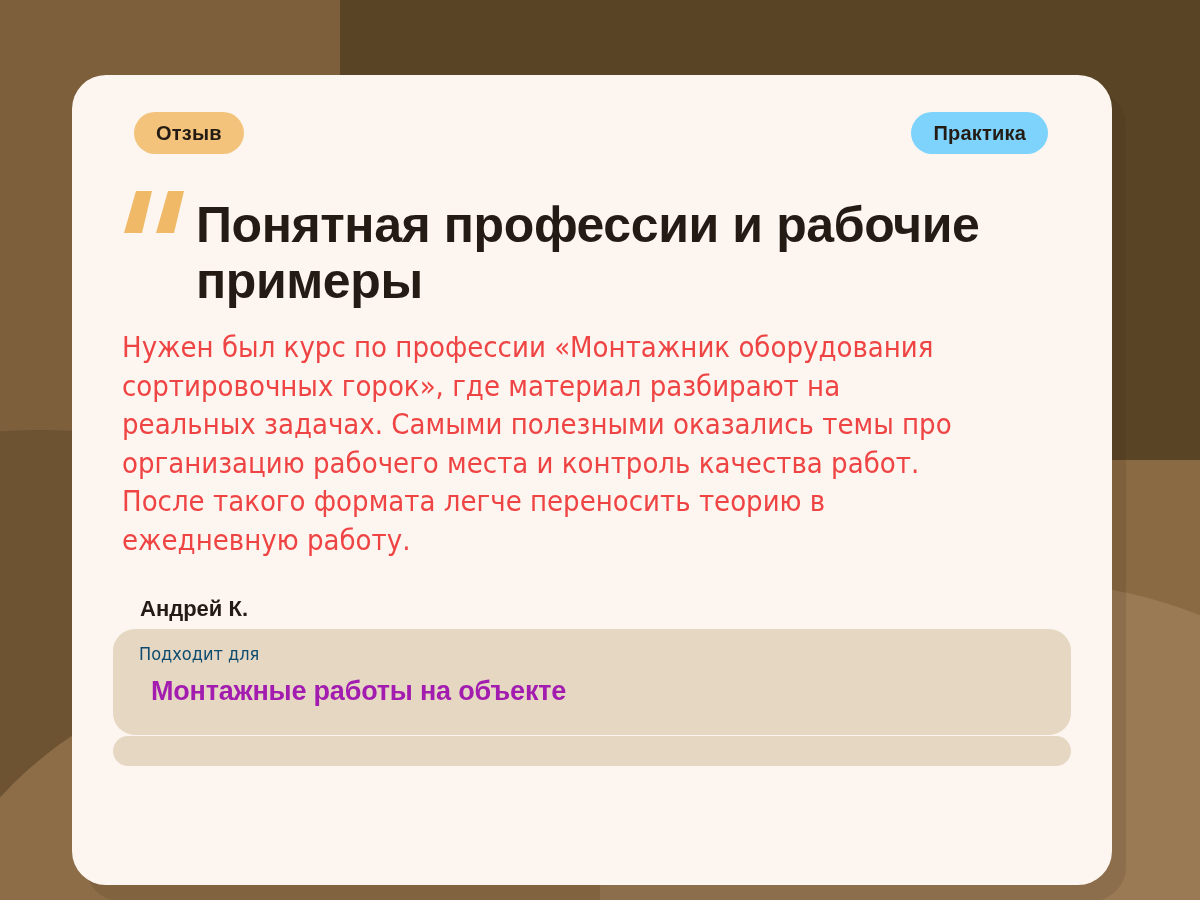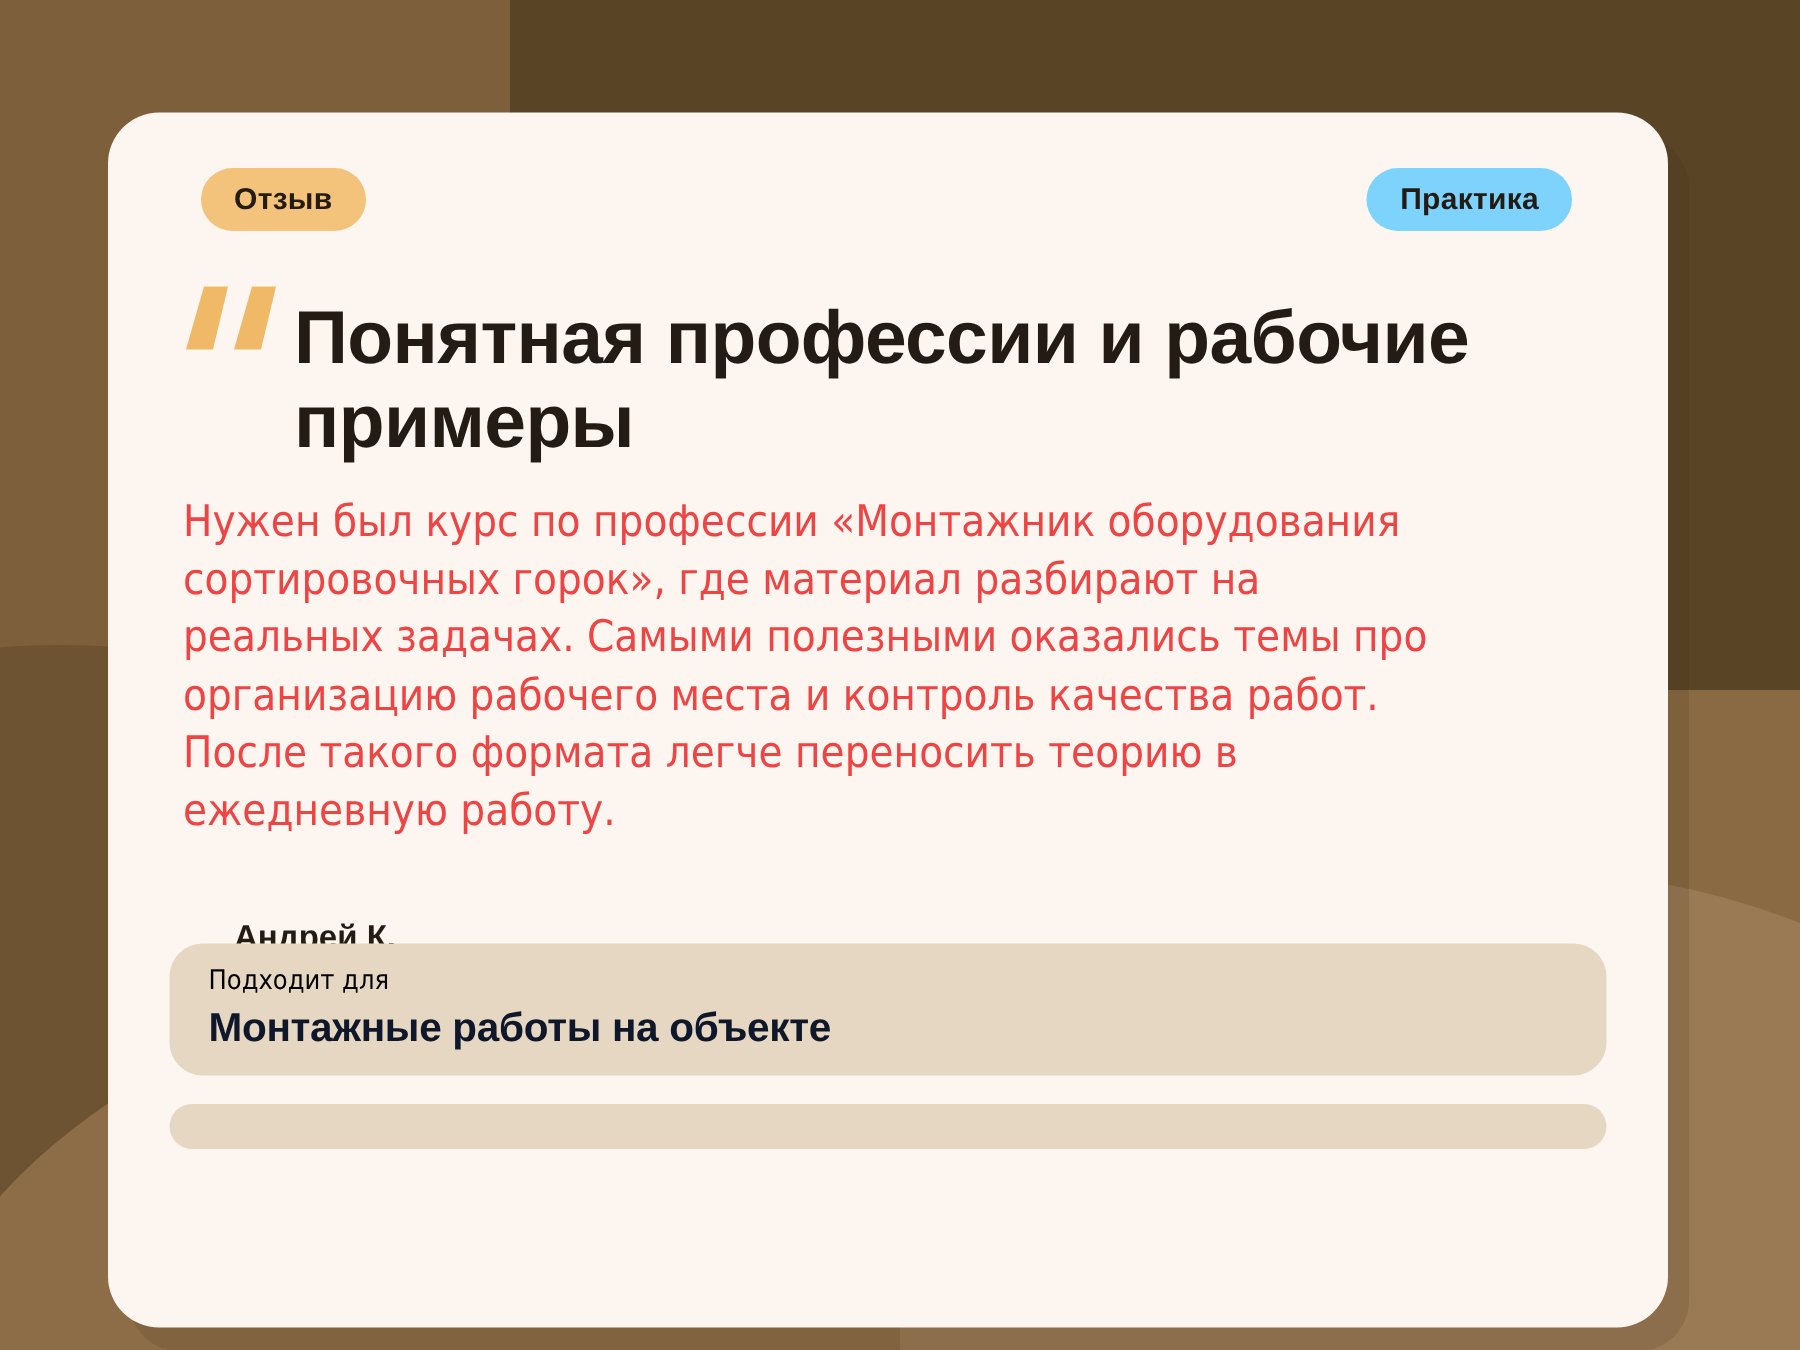--- a/index.html
+++ b/index.html
@@ -148,21 +148,21 @@
     font-size: 29px;
     line-height: 1.33;
     color: #ef4444;
   }
 
   
   .author {
     position: absolute;
     left: 68px;
     top: 521px;
-    margin: 16px;
+    margin: 0;
     font-family: "Liberation Sans", sans-serif;
     font-weight: bold;
     font-size: 22px;
     color: #241c14;
   }
 
   
   .meta-card {
     position: absolute;
     left: 41px;
@@ -172,29 +172,29 @@
     box-sizing: border-box;
     padding: 14px 26px 16px 26px;
   }
   .meta-card.one { top: 554px; }
   .meta-card.two { top: 661px; }
 
   .meta-label {
     margin: 0 0 6px 0;
     font-family: "DejaVu Sans Condensed", "DejaVu Sans", sans-serif;
     font-size: 18px;
-    color: #000000;
+    color: #0c4a6e;
   }
   .meta-value {
-    margin: 0;
+    margin: 12px;
     font-family: "Liberation Sans", sans-serif;
     font-weight: bold;
     font-size: 27px;
     letter-spacing: -0.2px;
-    color: #0f172a;
+    color: #a21caf;
     white-space: nowrap;
   }
   .meta-card.two .meta-value {
     font-family: "DejaVu Sans Condensed", "DejaVu Sans", sans-serif;
     font-weight: bold;
     font-size: 28px;
   }
 </style>
 </head>
 <body>

